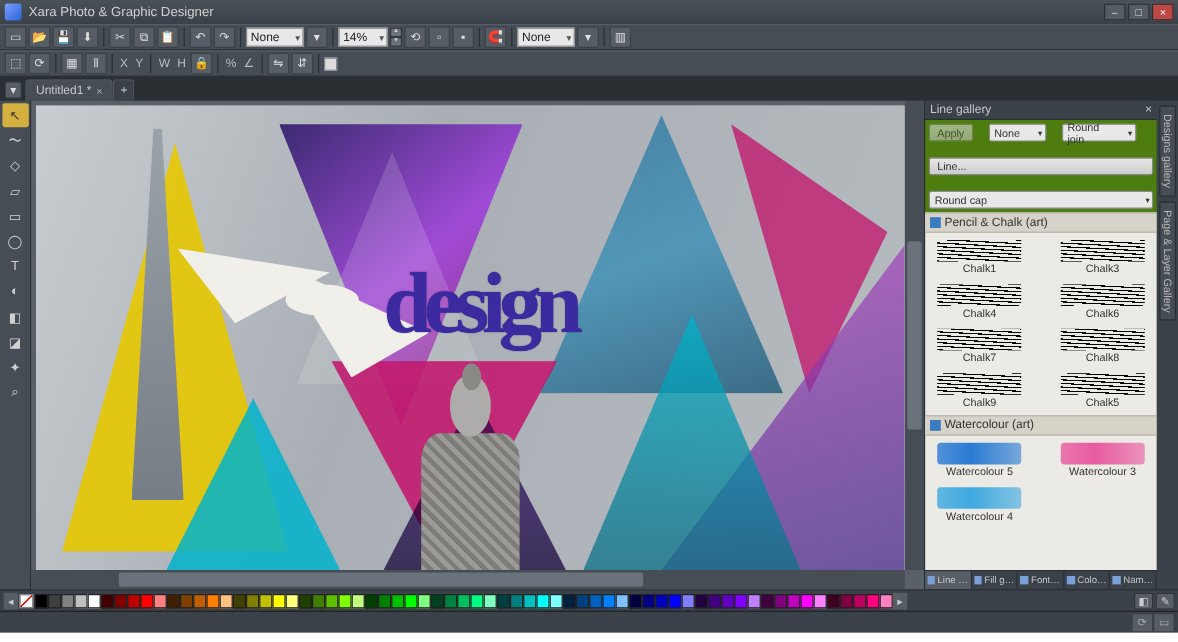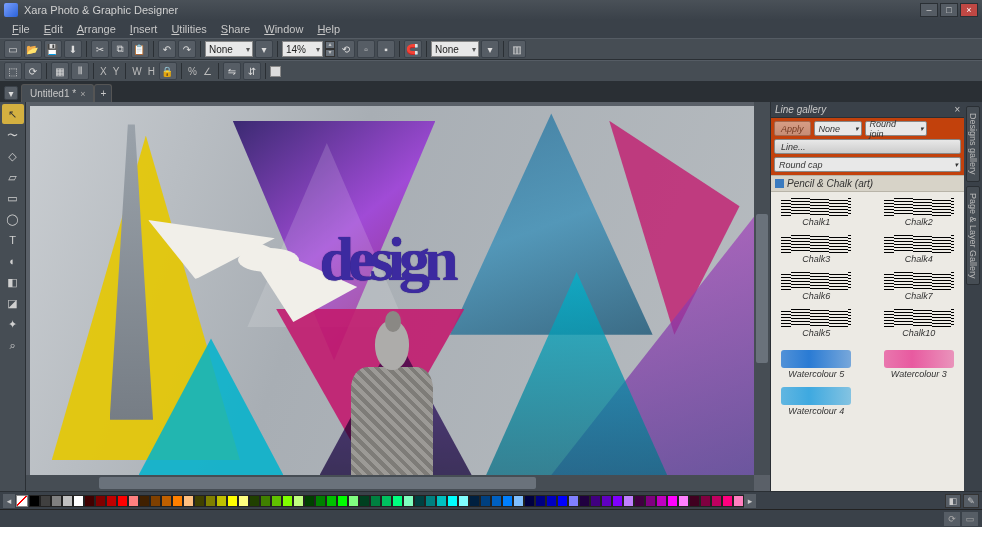--- a/index.html
+++ b/index.html
@@ -68,26 +68,26 @@
 .building { position: absolute; left: 11%; top: 5%; width: 6%; height: 80%; background: linear-gradient(#9aa2aa,#767d85); clip-path: polygon(42% 0, 58% 0, 100% 100%, 0 100%); }
 .bird { position: absolute; left: 17%; top: 28%; width: 28%; height: 30%; pointer-events:none; }
 .bird .wing { position: absolute; background: #f1efe9; }
 .bird .w1 { left: 0; top: 0; width: 60%; height: 60%; clip-path: polygon(0 0, 100% 60%, 30% 100%); transform: rotate(-10deg); }
 .bird .w2 { left: 35%; top: 35%; width: 65%; height: 65%; clip-path: polygon(0 0, 100% 30%, 60% 100%); transform: rotate(15deg); }
 .bird .body { position: absolute; left: 42%; top: 35%; width: 30%; height: 22%; background: #f1efe9; border-radius: 50%; }
 .woman { position: absolute; left: 42%; bottom: 0; width: 16%; height: 42%; }
 .woman .head { position: absolute; left: 35%; top: 0; width: 30%; height: 32%; background: #adacaa; border-radius: 50%; }
 .woman .bun { position: absolute; left: 44%; top: -6%; width: 14%; height: 14%; background: #8a8884; border-radius: 50%; }
 .woman .torso { position: absolute; left: 15%; bottom: 0; width: 70%; height: 70%; background: repeating-linear-gradient(45deg,#9c9a96,#9c9a96 4px,#7e7c78 4px,#7e7c78 8px); border-radius: 20% 20% 0 0; }
-.design-text { position: absolute; left: 40%; top: 32%; font-size: 62px; font-weight: 800; color: #3c2aa0; letter-spacing: -6px; font-family: "Brush Script MT", cursive; text-shadow: 0 0 1px #1b0e66; filter: blur(.3px); }
-
-
-.rpanel { width: 194px; background: #464d54; border-left: 1px solid #2a2f34; display: flex; flex-direction: column; font-size: 10px; font-style: italic; }
+.design-text { position: absolute; left: 40%; top: 32%; font-size: 72px; font-weight: 800; color: #3c2aa0; letter-spacing: -6px; font-family: "Brush Script MT", cursive; text-shadow: 0 0 1px #1b0e66; filter: blur(.3px); }
+
+
+.rpanel { width: 194px; background: #464d54; border-left: 1px solid #2a2f34; display: flex; flex-direction: column; font-size: 10px; }
 .rpanel .hdr { height: 16px; background: #3a4149; border-bottom: 1px solid #2a2f34; padding: 0 4px; display: flex; align-items: center; justify-content: space-between; }
-.rpanel .ctrls { background: #c2410c; padding: 3px; display: flex; flex-wrap: wrap; gap: 3px; }
+.rpanel .ctrls { background: #4d7c0f; padding: 3px; display: flex; flex-wrap: wrap; gap: 13px; }
 .rpanel .btn-sm { height: 15px; background: linear-gradient(#e8e8e8,#ccc); border: 1px solid #888; color: #333; font-size: 9px; padding: 0 6px; display: flex; align-items: center; cursor: pointer; border-radius: 2px; }
 .rpanel .btn-sm.dis { opacity: .55; }
 .rpanel .combo-sm { height: 15px; background: #e8e8e8; border: 1px solid #888; color: #333; font-size: 9px; padding: 0 14px 0 4px; position: relative; display: flex; align-items: center; cursor: pointer; border-radius: 2px; }
 .rpanel .combo-sm::after { content: "▾"; position: absolute; right: 2px; font-size: 7px; }
 .rpanel .scroll { flex: 1; background: #eceae4; overflow-y: auto; overflow-x: hidden; color: #333; }
 .rpanel .scroll::-webkit-scrollbar { width: 14px; }
 .rpanel .scroll::-webkit-scrollbar-track { background: #d0cec8; }
 .rpanel .scroll::-webkit-scrollbar-thumb { background: #9c9a92; border: 1px solid #7a786f; }
 .cat { padding: 2px 4px; background: #d7d3c8; border-top: 1px solid #b8b4a8; border-bottom: 1px solid #b8b4a8; display: flex; align-items: center; gap: 3px; cursor: pointer; }
 .cat .fold { width: 9px; height: 9px; background: #3b7bbf; display: inline-block; }
@@ -128,30 +128,20 @@
 
   <div class="titlebar">
     <div class="logo"></div>
     <div>Xara Photo &amp; Graphic Designer</div>
     <div class="spacer"></div>
     <div class="winbtn">–</div>
     <div class="winbtn">□</div>
     <div class="winbtn close">×</div>
   </div>
 
-  <div class="menubar" id="menubar">
-      <div class="mitem"><u>F</u>ile</div>
-      <div class="mitem"><u>E</u>dit</div>
-      <div class="mitem"><u>A</u>rrange</div>
-      <div class="mitem"><u>I</u>nsert</div>
-      <div class="mitem"><u>U</u>tilities</div>
-      <div class="mitem"><u>S</u>hare</div>
-      <div class="mitem"><u>W</u>indow</div>
-      <div class="mitem"><u>H</u>elp</div>
-    </div>
 
   <div class="toolbar">
     <div class="tb-btn">▭</div>
     <div class="tb-btn">📂</div>
     <div class="tb-btn">💾</div>
     <div class="tb-btn">⬇</div>
     <div class="tb-sep"></div>
     <div class="tb-btn">✂</div>
     <div class="tb-btn">⧉</div>
     <div class="tb-btn">📋</div>
@@ -279,63 +269,74 @@
           <span class="fold"></span>
           <span>Pencil &amp; Chalk (art)</span>
         </div>
         <div class="brush-grid" id="chalk-grid">
             <div class="brush">
               <div class="sw cl"></div>
               <div class="lbl">Chalk1</div>
             </div>
             <div class="brush">
               <div class="sw cl"></div>
-              <div class="lbl">Chalk2</div>
-            </div>
-            <div class="brush">
-              <div class="sw cl"></div>
               <div class="lbl">Chalk3</div>
             </div>
             <div class="brush">
               <div class="sw cl"></div>
               <div class="lbl">Chalk4</div>
             </div>
             <div class="brush">
               <div class="sw cl"></div>
               <div class="lbl">Chalk6</div>
             </div>
             <div class="brush">
               <div class="sw cl"></div>
               <div class="lbl">Chalk7</div>
             </div>
             <div class="brush">
               <div class="sw cl"></div>
+              <div class="lbl">Chalk8</div>
+            </div>
+            <div class="brush">
+              <div class="sw cl"></div>
+              <div class="lbl">Chalk9</div>
+            </div>
+            <div class="brush">
+              <div class="sw cl"></div>
               <div class="lbl">Chalk5</div>
             </div>
-            <div class="brush">
-              <div class="sw cl"></div>
-              <div class="lbl">Chalk10</div>
-            </div>
           </div>
+        <div class="cat">
+          <span class="fold"></span>
+          <span>Watercolour (art)</span>
+        </div>
         <div class="brush-grid" id="wc-grid">
             <div class="brush">
               <div class="sw wc" style="background:linear-gradient(90deg,#2a7bd4cc,#2a7bd4 40%,#2a7bd499)"></div>
               <div class="lbl">Watercolour 5</div>
             </div>
             <div class="brush">
               <div class="sw wc" style="background:linear-gradient(90deg,#e85aa0cc,#e85aa0 40%,#e85aa099)"></div>
               <div class="lbl">Watercolour 3</div>
             </div>
             <div class="brush">
               <div class="sw wc" style="background:linear-gradient(90deg,#3ea9e0cc,#3ea9e0 40%,#3ea9e099)"></div>
               <div class="lbl">Watercolour 4</div>
             </div>
           </div>
 
       </div>
+      <div class="bottom-tabs" id="btabs">
+          <div class="bt active"><span style="width:7px;height:7px;background:#7aa0d8;margin-right:2px;display:inline-block"></span>Line …</div>
+          <div class="bt"><span style="width:7px;height:7px;background:#7aa0d8;margin-right:2px;display:inline-block"></span>Fill g…</div>
+          <div class="bt"><span style="width:7px;height:7px;background:#7aa0d8;margin-right:2px;display:inline-block"></span>Font…</div>
+          <div class="bt"><span style="width:7px;height:7px;background:#7aa0d8;margin-right:2px;display:inline-block"></span>Colo…</div>
+          <div class="bt"><span style="width:7px;height:7px;background:#7aa0d8;margin-right:2px;display:inline-block"></span>Nam…</div>
+        </div>
     </div>
 
     <div class="side-tabs" id="sidetabs">
         <div class="vtab">Designs gallery</div>
         <div class="vtab">Page &amp; Layer Gallery</div>
       </div>
   </div>
 
   <div class="colorbar">
     <div class="nav">◂</div>

